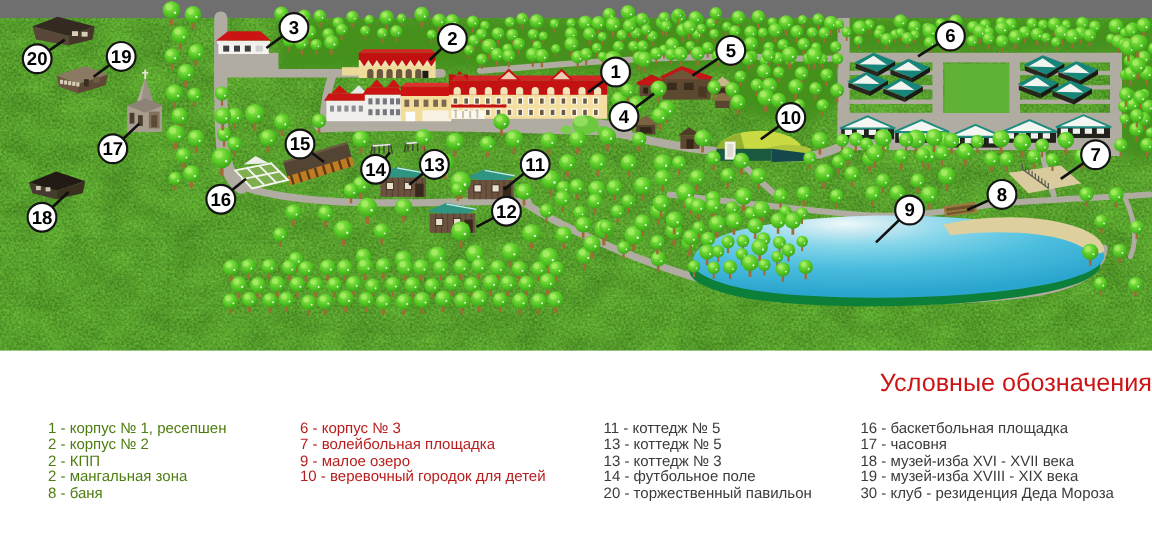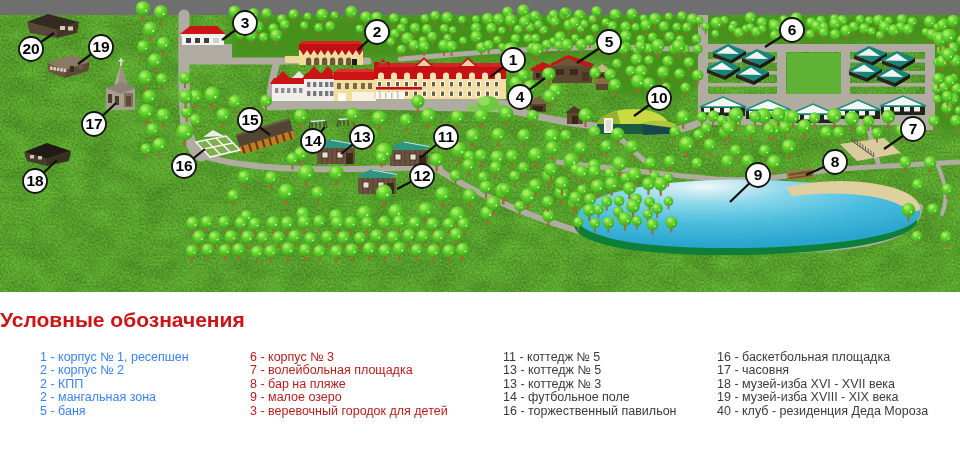--- a/index.html
+++ b/index.html
@@ -1211,45 +1211,44 @@
           <text x="101" y="52.4" fill="#000">19</text>
         </g>
         <g>
           <line x1="31" y1="49" x2="54" y2="33" stroke="#101010" stroke-width="2.2"></line>
           <circle cx="31" cy="49" r="12" fill="#ffffff" stroke="#141414" stroke-width="1.8"></circle>
           <text x="31" y="54.4" fill="#000">20</text>
         </g>
       </g>
 </svg>
 
-<div style="position:absolute;left:0;top:308px;width:960px;text-align:left;color:#cc1416;font-size:21px;font-weight:bold">Условные обозначения</div>
-
-<div style="position:absolute;left:40px;top:351px;font-size:12.5px;line-height:13.4px;color:#3b82f6;white-space:nowrap">
+<div style="position:absolute;left:0;top:308px;width:960px;text-align:right;color:#cc1416;font-size:21px;font-weight:normal">Условные обозначения</div>
+
+<div style="position:absolute;left:40px;top:351px;font-size:12.5px;line-height:13.4px;color:#4d7c0f;white-space:nowrap">
       <div>1 - корпус № 1, ресепшен</div>
       <div>2 - корпус № 2</div>
       <div>2 - КПП</div>
       <div>2 - мангальная зона</div>
-      <div>5 - баня</div>
+      <div>8 - баня</div>
     </div>
 
 <div style="position:absolute;left:250px;top:351px;font-size:12.5px;line-height:13.4px;color:#b91c1c;white-space:nowrap">
       <div>6 - корпус № 3</div>
       <div>7 - волейбольная площадка</div>
-      <div>8 - бар на пляже</div>
       <div>9 - малое озеро</div>
-      <div>3 - веревочный городок для детей</div>
+      <div>10 - веревочный городок для детей</div>
     </div>
 
 <div style="position:absolute;left:503px;top:351px;font-size:12.5px;line-height:13.4px;color:#3a3a3a;white-space:nowrap">
       <div>11 - коттедж № 5</div>
       <div>13 - коттедж № 5</div>
       <div>13 - коттедж № 3</div>
       <div>14 - футбольное поле</div>
-      <div>16 - торжественный павильон</div>
+      <div>20 - торжественный павильон</div>
     </div>
 
 <div style="position:absolute;left:717px;top:351px;font-size:12.5px;line-height:13.4px;color:#3a3a3a;white-space:nowrap">
       <div>16 - баскетбольная площадка</div>
       <div>17 - часовня</div>
       <div>18 - музей-изба XVI - XVII века</div>
       <div>19 - музей-изба XVIII - XIX века</div>
-      <div>40 - клуб - резиденция Деда Мороза</div>
+      <div>30 - клуб - резиденция Деда Мороза</div>
     </div>
 </div>
 </body></html>

